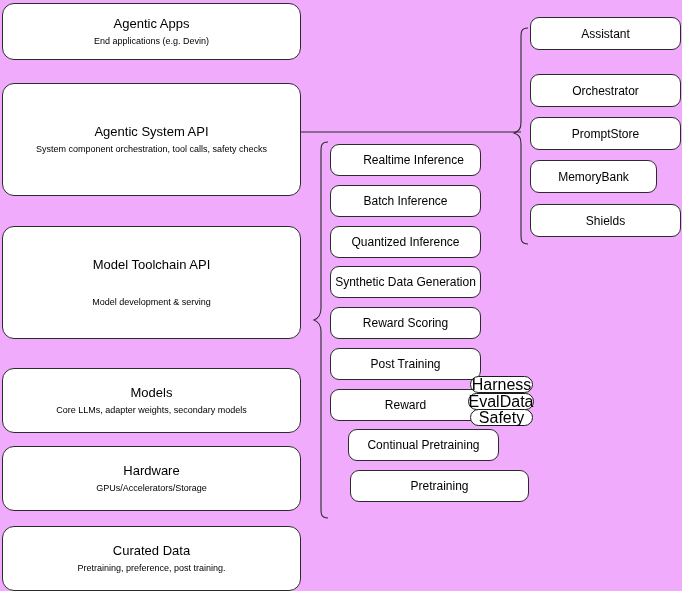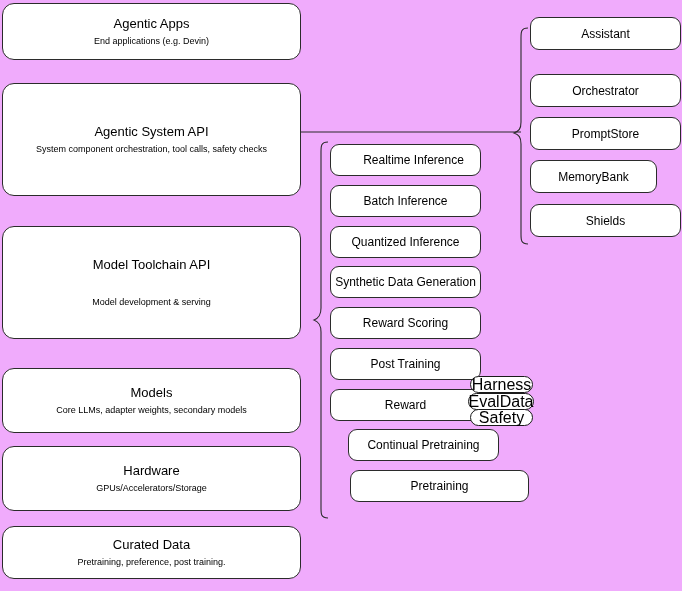--- a/index.html
+++ b/index.html
@@ -108,21 +108,21 @@
   <div class="layer-box" style="left:2px; top:368px; width:299px; height:65px;">
     <div class="layer-title">Models</div>
     <div class="layer-sub">Core LLMs, adapter weights, secondary models</div>
   </div>
 
   <div class="layer-box" style="left:2px; top:446px; width:299px; height:65px;">
     <div class="layer-title">Hardware</div>
     <div class="layer-sub">GPUs/Accelerators/Storage</div>
   </div>
 
-  <div class="layer-box" style="left:2px; top:526px; width:299px; height:53px;">
+  <div class="layer-box" style="left:2px; top:526px; width:299px; height:65px;">
     <div class="layer-title">Curated Data</div>
     <div class="layer-sub">Pretraining, preference, post training.</div>
   </div>
 
   <svg class="connector" style="left:300px; top:120px;" width="225" height="26">
     <line x1="1" y1="12" x2="221" y2="12"></line>
   </svg>
 
   <svg class="brace" style="left:312px; top:140px;" width="20" height="382">
     <path d="M 16 2

